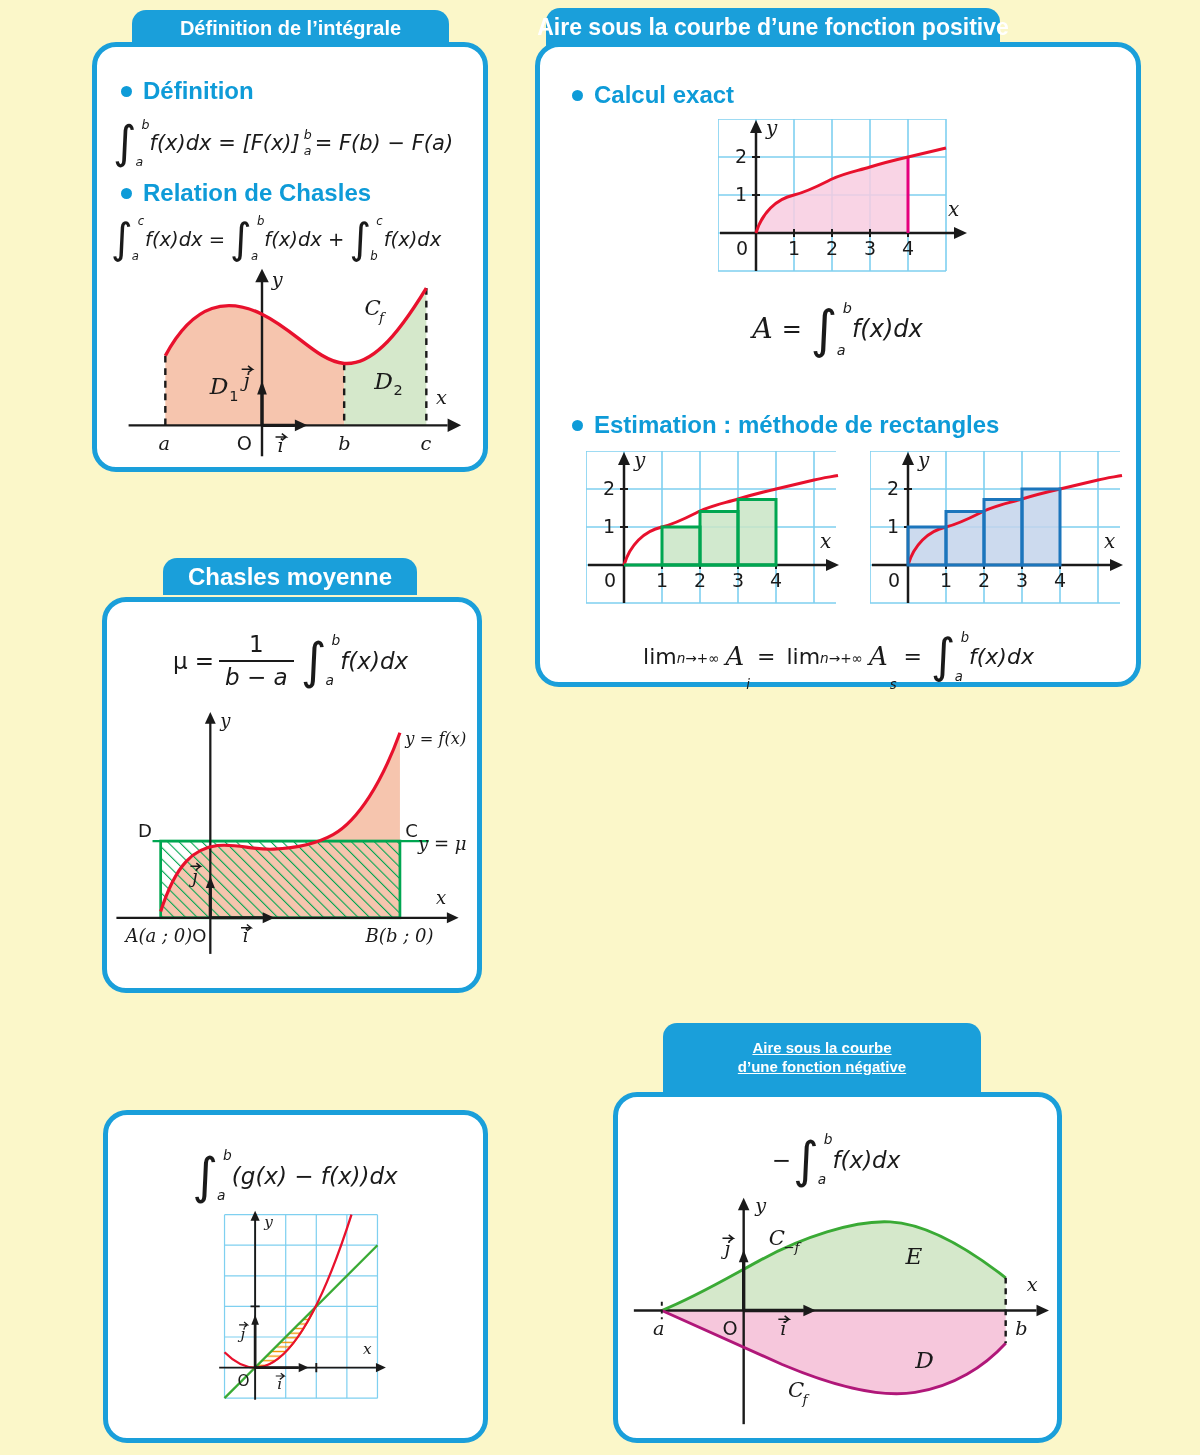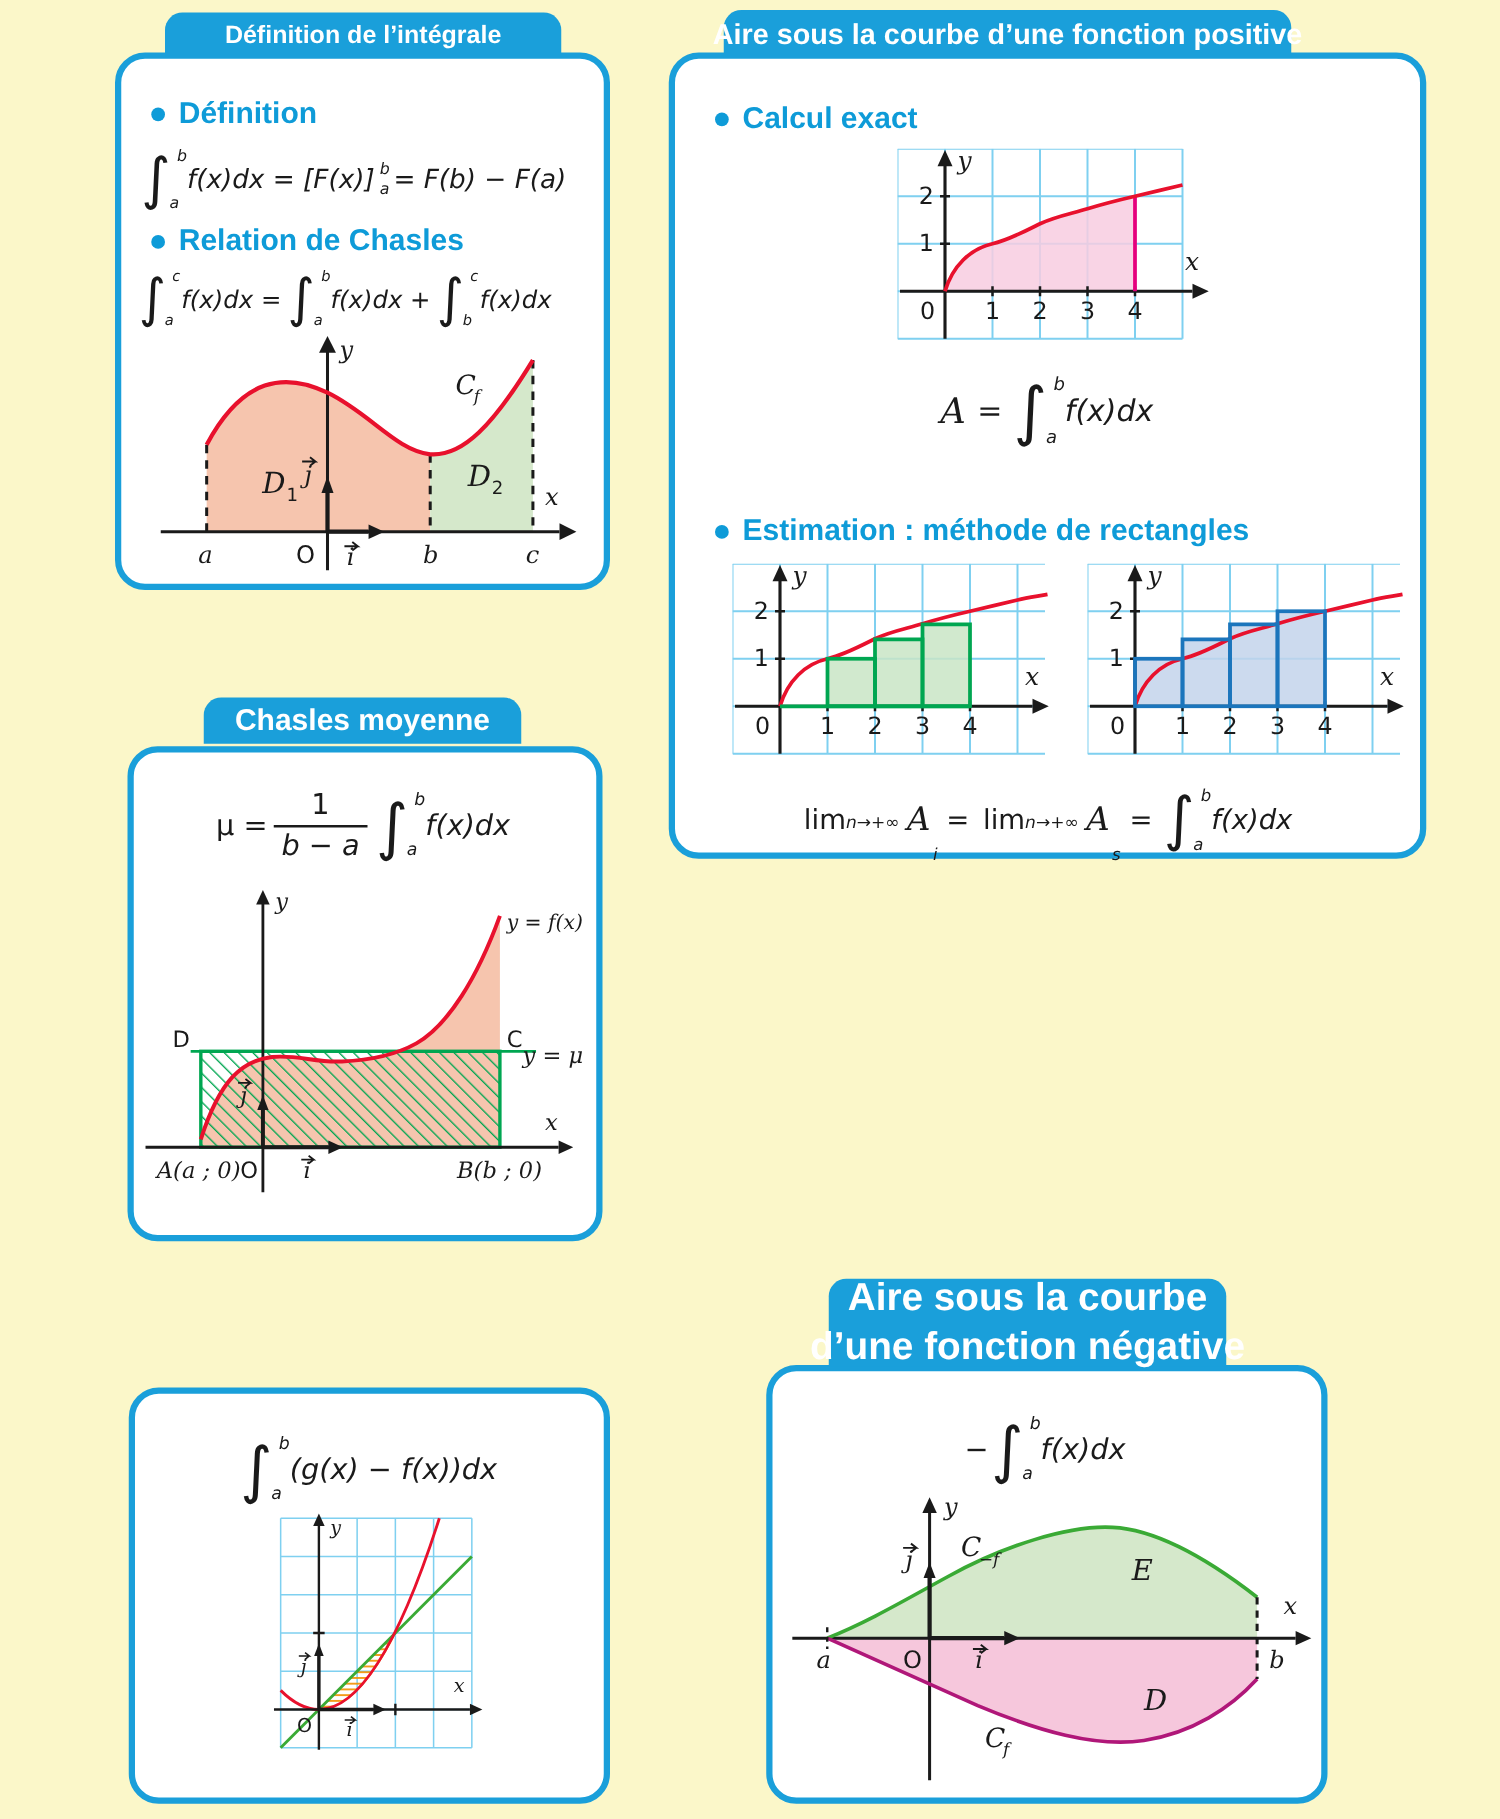--- a/index.html
+++ b/index.html
@@ -145,21 +145,21 @@
       <text class="gl" x="314" y="196">c</text>
       <text class="sc" x="256" y="56" fill="#E8112D">C</text>
       <text class="sub" x="271" y="63" fill="#E8112D">f</text>
       <text class="sc" x="96" y="138" fill="#E8112D" style="font-size:24px">D</text>
       <text class="subn" x="116" y="145" fill="#E8112D">1</text>
       <text class="sc" x="266" y="132" fill="#00A651" style="font-size:24px">D</text>
       <text class="subn" x="286" y="139" fill="#00A651">2</text>
     </svg>
   </div>
 
-  <div class="tab" style="left:579px;top:8px;width:454px;height:38px;font-size:23px;justify-content:center;">
+  <div class="tab" style="left:546px;top:8px;width:454px;height:38px;font-size:23px;justify-content:center;">
     <span>Aire sous la courbe d’une fonction positive</span>
   </div>
   <div class="panel" style="left:535px;top:42px;width:606px;height:645px;">
 
     <div class="heading" style="left:32px;top:34px;">
       <span class="dot"></span>
       <span>Calcul exact</span>
     </div>
 
     <svg class="gsvg" style="left:178px;top:72px;" width="250" height="164" viewBox="0 0 250 164">
@@ -426,21 +426,21 @@
       <text class="gu" x="32" y="234">O</text>
       <text class="gl" x="84" y="238">i</text>
       <path d="M82,221 h11 l-4.5,-3.5 m4.5,3.5 l-4.5,3.5" stroke="#1a1a1a" stroke-width="1.6" fill="none"></path>
       <text class="gl" x="36" y="172">j</text>
       <path d="M34,154 h11 l-4.5,-3.5 m4.5,3.5 l-4.5,3.5" stroke="#1a1a1a" stroke-width="1.6" fill="none"></path>
       <text class="gl" x="196" y="192">x</text>
       <text class="gl" x="67" y="26">y</text>
     </svg>
   </div>
 
-  <div class="tab" style="left:663px;top:1023px;width:318px;height:70px;font-size:31px;">
+  <div class="tab" style="left:663px;top:1023px;width:318px;height:70px;font-size:15px;text-decoration:underline;">
     <span>Aire sous la courbe</span>
     <span>d’une fonction négative</span>
   </div>
   <div class="panel" style="left:613px;top:1092px;width:449px;height:351px;">
 
     <div class="formula centered" style="top:32px;font-size:23px;">
       <span>−</span>
       <span class="int">
           <span class="sgn">∫</span>
         <span class="lims">

